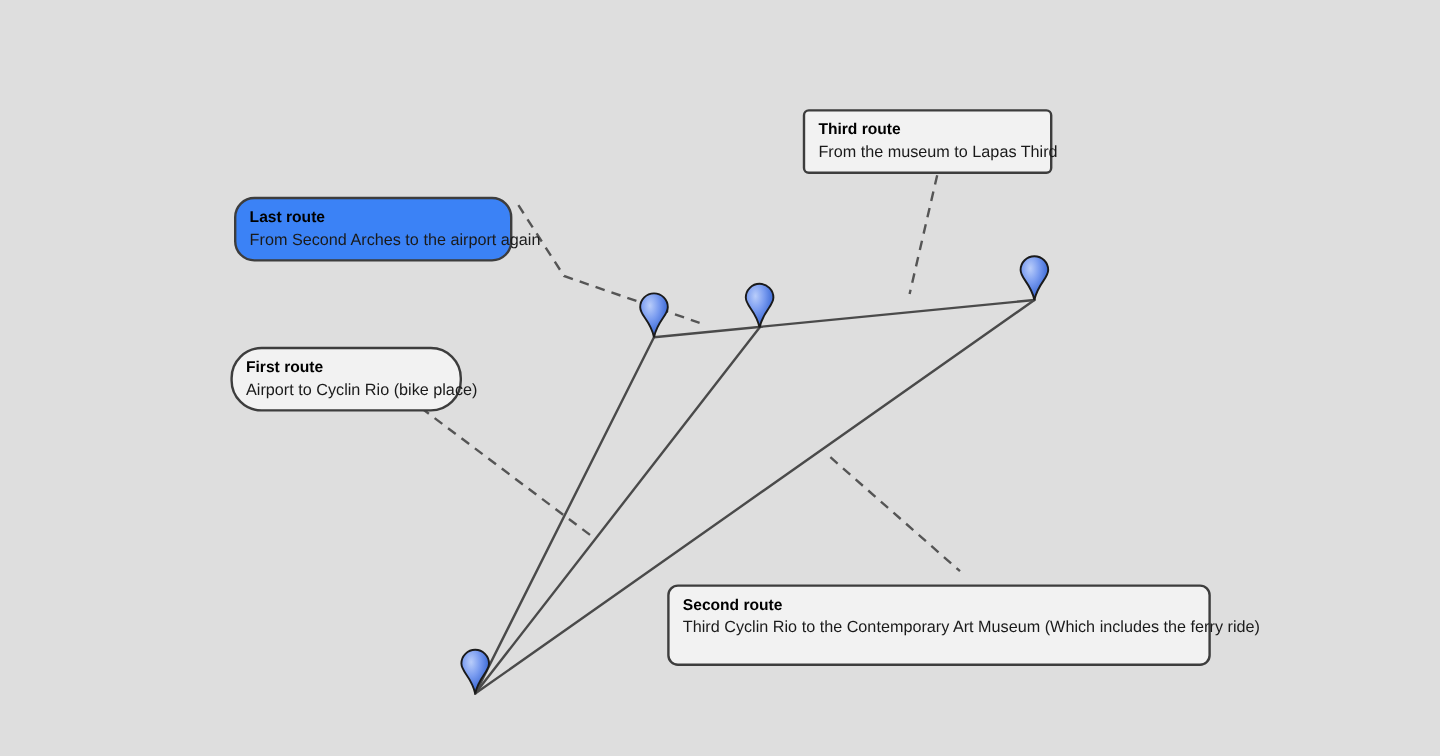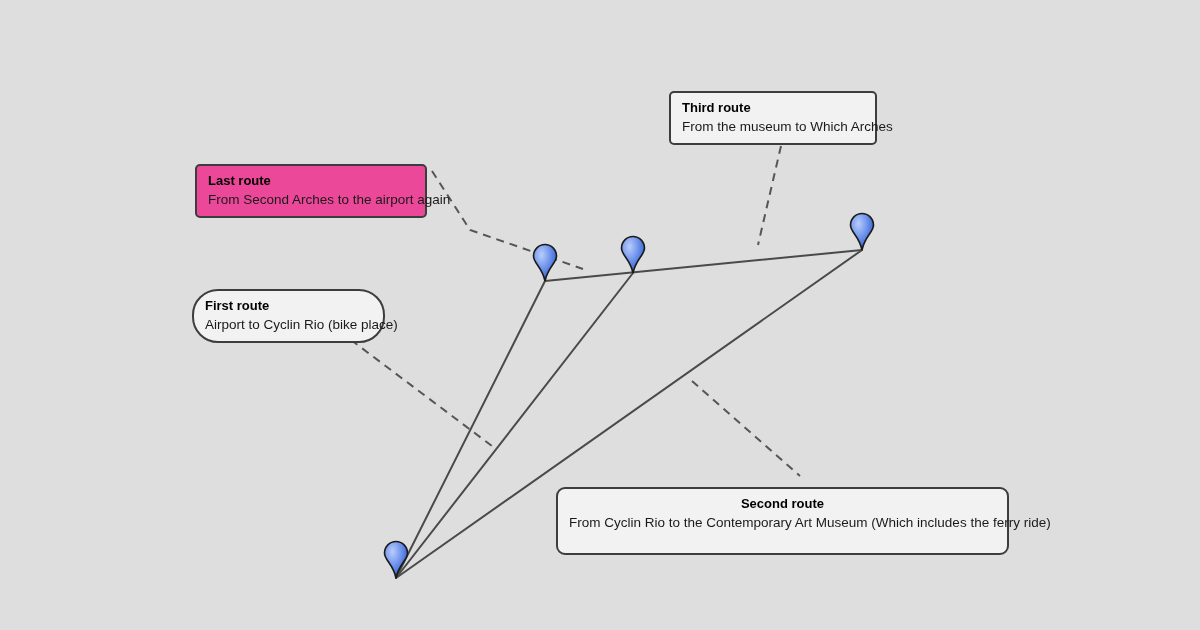--- a/index.html
+++ b/index.html
@@ -97,31 +97,31 @@
         <path class="pin-shape" fill="url(#pinGrad)" stroke="#1a1a1a" stroke-width="1.6" d="M 862 250 C 859 235.925 850.5 232.13 850.5 225 A 11.5 11.5 0 1 1 873.5 225 C 873.5 232.13 865 235.925 862 250 Z"></path>
       </g>
       <g>
         <path class="pin-shape" fill="url(#pinGrad)" stroke="#1a1a1a" stroke-width="1.6" d="M 396 578 C 393 563.925 384.5 560.13 384.5 553 A 11.5 11.5 0 1 1 407.5 553 C 407.5 560.13 399 563.925 396 578 Z"></path>
       </g>
     </g>
   </svg>
 
   <div class="callout" style="left: 669px; top: 91px; width: 208px; min-height: 50px; background: rgb(242, 242, 242); border-color: rgb(61, 61, 61);">
     <div class="callout-title">Third route</div>
-    <div class="callout-desc">From the museum to Which Arches</div>
+    <div class="callout-desc">From the museum to Lapas Third</div>
   </div>
 
-  <div class="callout" style="left: 195px; top: 164px; width: 232px; min-height: 50px; background: #ec4899; border-color: rgb(61, 61, 61);">
+  <div class="callout" style="left: 195px; top: 164px; width: 232px; min-height: 50px; background: #3b82f6; border-color: rgb(61, 61, 61); border-radius: 17px;">
     <div class="callout-title">Last route</div>
     <div class="callout-desc">From Second Arches to the airport again</div>
   </div>
 
   <div class="callout round" style="left: 192px; top: 289px; width: 193px; min-height: 49px; background: rgb(242, 242, 242); border-color: rgb(61, 61, 61);">
     <div class="callout-title">First route</div>
     <div class="callout-desc">Airport to Cyclin Rio (bike place)</div>
   </div>
 
-  <div class="callout tall" style="left: 556px; top: 487px; width: 453px; min-height: 62px; background: rgb(242, 242, 242); border-color: rgb(61, 61, 61); text-align: center;">
+  <div class="callout tall" style="left: 556px; top: 487px; width: 453px; min-height: 62px; background: rgb(242, 242, 242); border-color: rgb(61, 61, 61);">
     <div class="callout-title">Second route</div>
-    <div class="callout-desc">From Cyclin Rio to the Contemporary Art Museum (Which includes the ferry ride)</div>
+    <div class="callout-desc">Third Cyclin Rio to the Contemporary Art Museum (Which includes the ferry ride)</div>
   </div>
 
 </div>
 
 </body></html>

